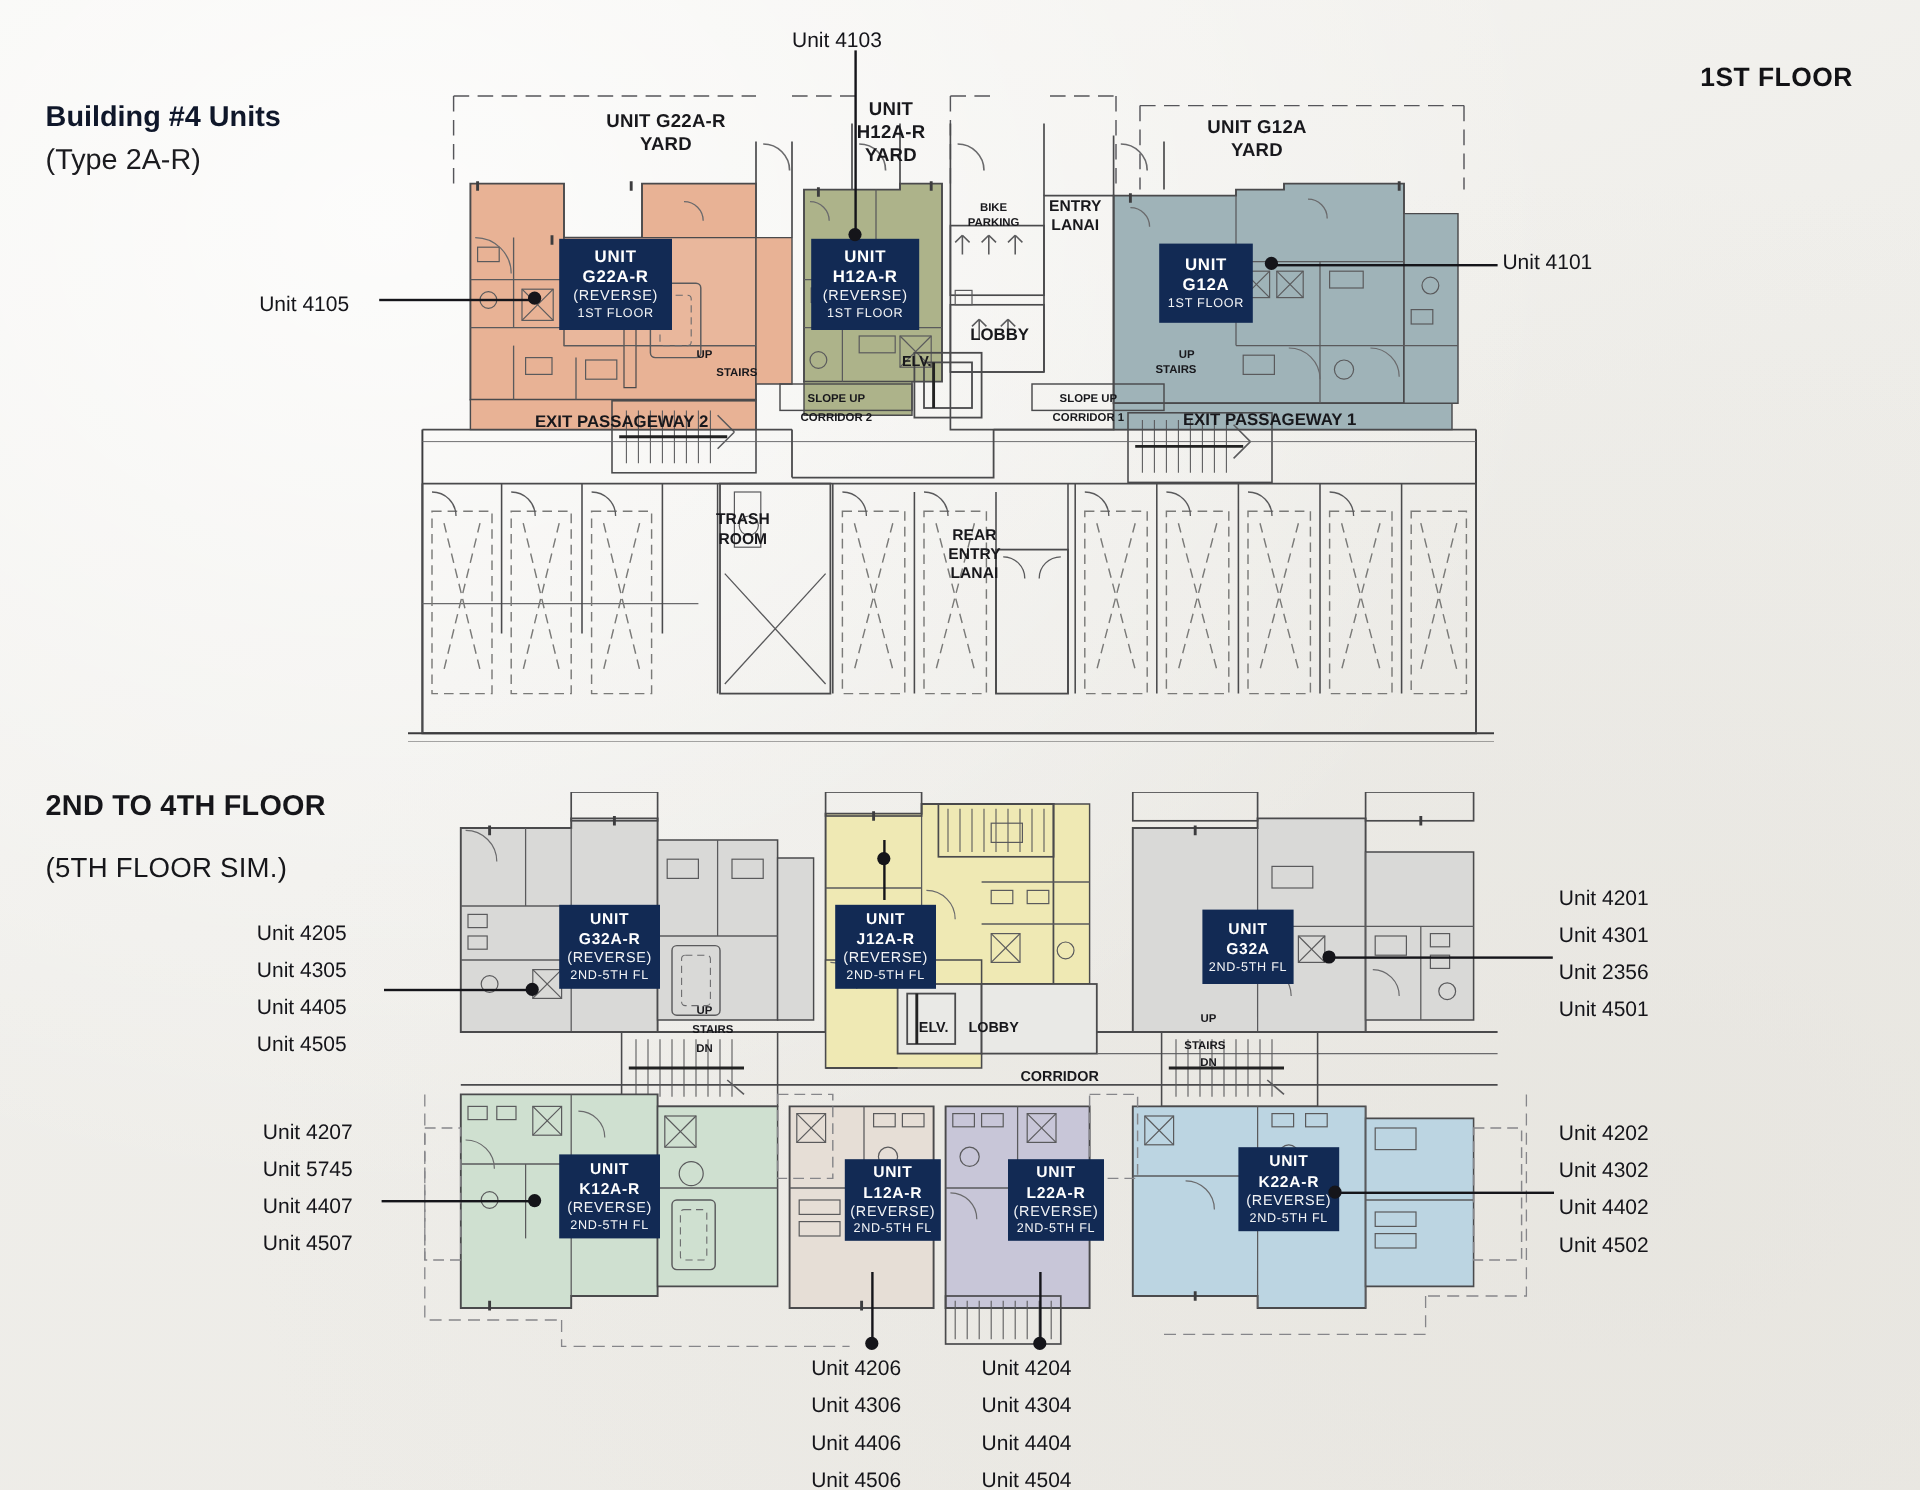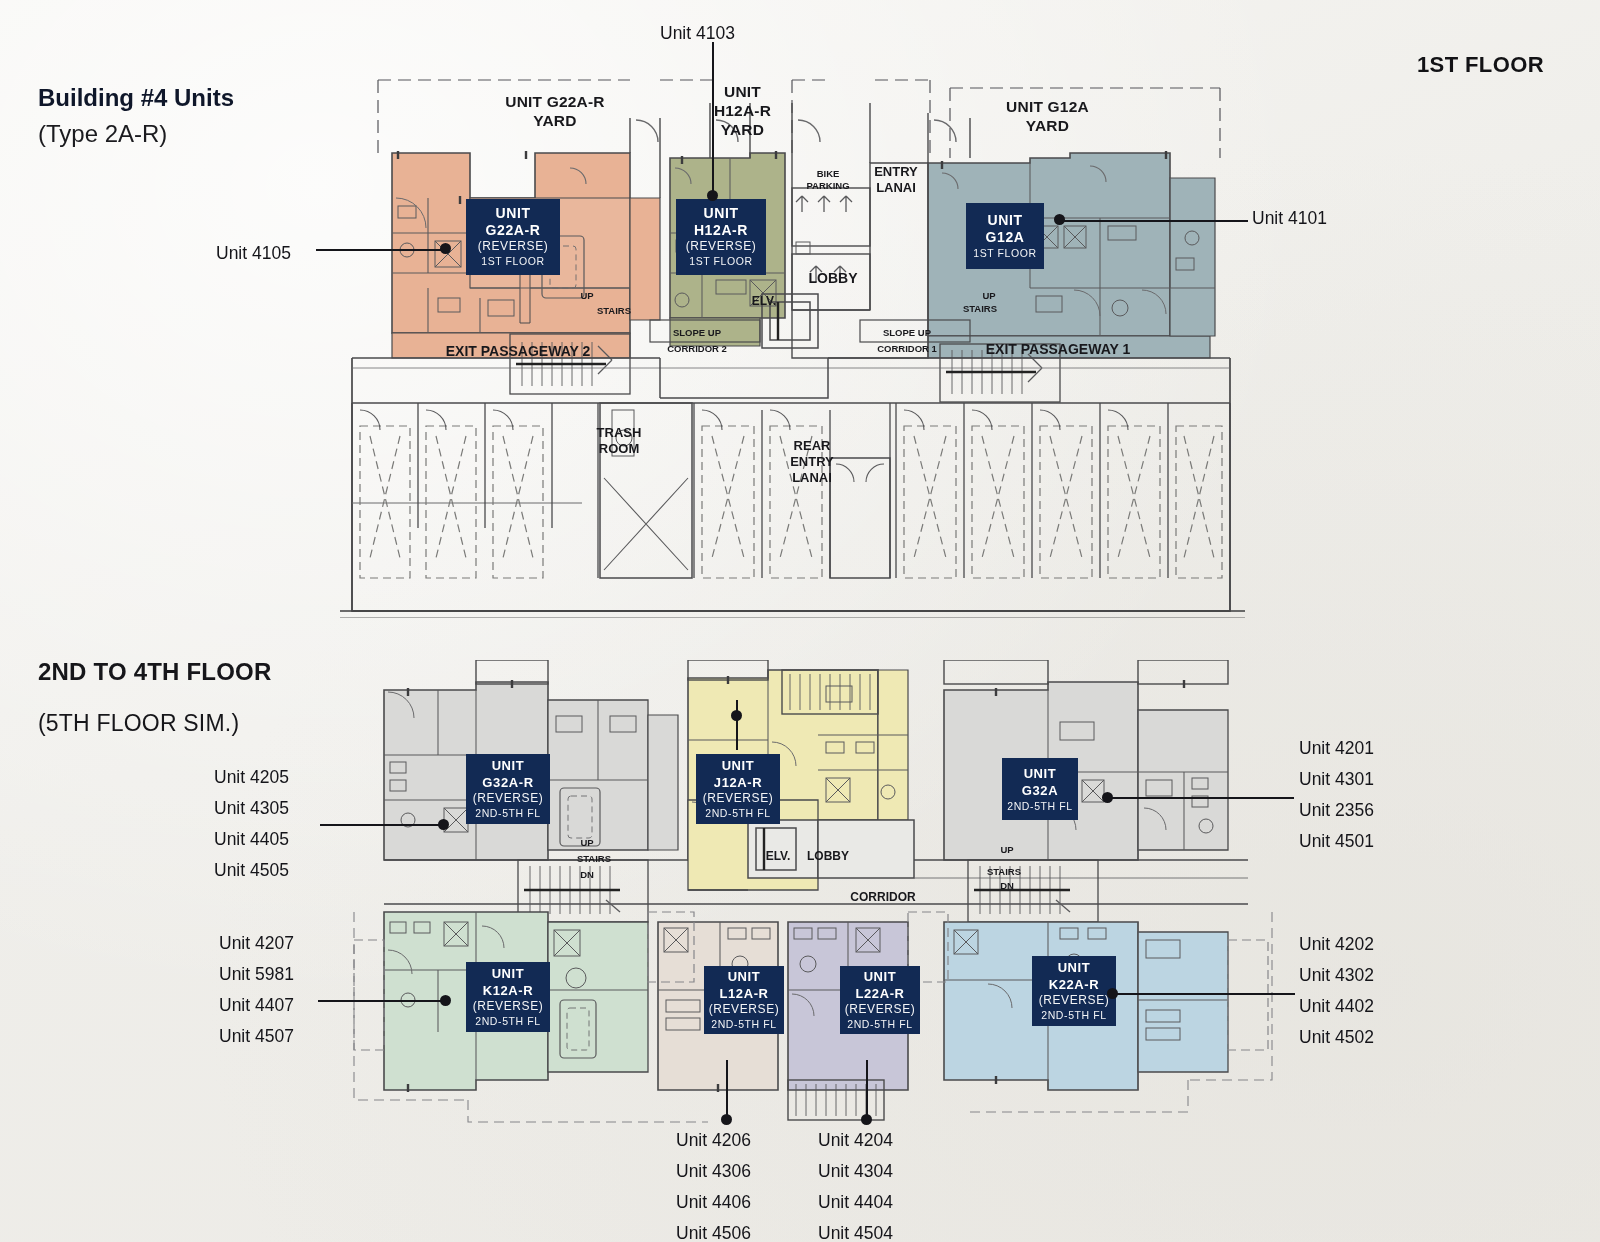--- a/index.html
+++ b/index.html
@@ -790,21 +790,21 @@
     <div>Unit 4205</div>
     <div>Unit 4305</div>
     <div>Unit 4405</div>
     <div>Unit 4505</div>
   </div>
   <div class="leader h" style="left:320px; top:824px; width:122px;"></div>
   <div class="dot" style="left:438px; top:819px;"></div>
 
   <div class="callout leftal" style="left:219px; top:928px;">
     <div>Unit 4207</div>
-    <div>Unit 5981</div>
+    <div>Unit 5745</div>
     <div>Unit 4407</div>
     <div>Unit 4507</div>
   </div>
   <div class="leader h" style="left:318px; top:1000px; width:126px;"></div>
   <div class="dot" style="left:440px; top:995px;"></div>
 
   <div class="leader v" style="left:736px; top:700px; height:50px;"></div>
   <div class="dot" style="left:731px; top:710px;"></div>
 
   <div class="callout right" style="left:1299px; top:733px;">

